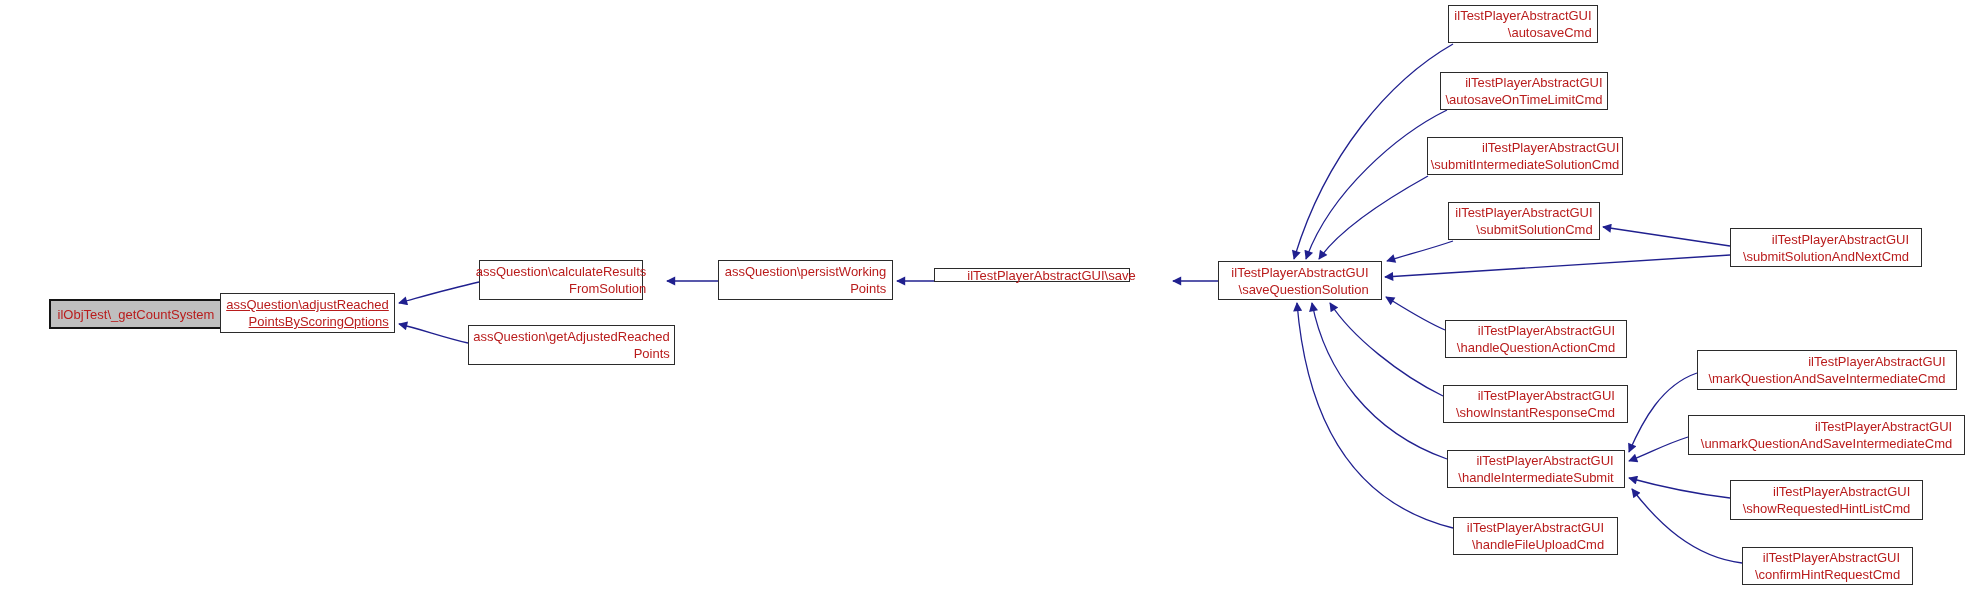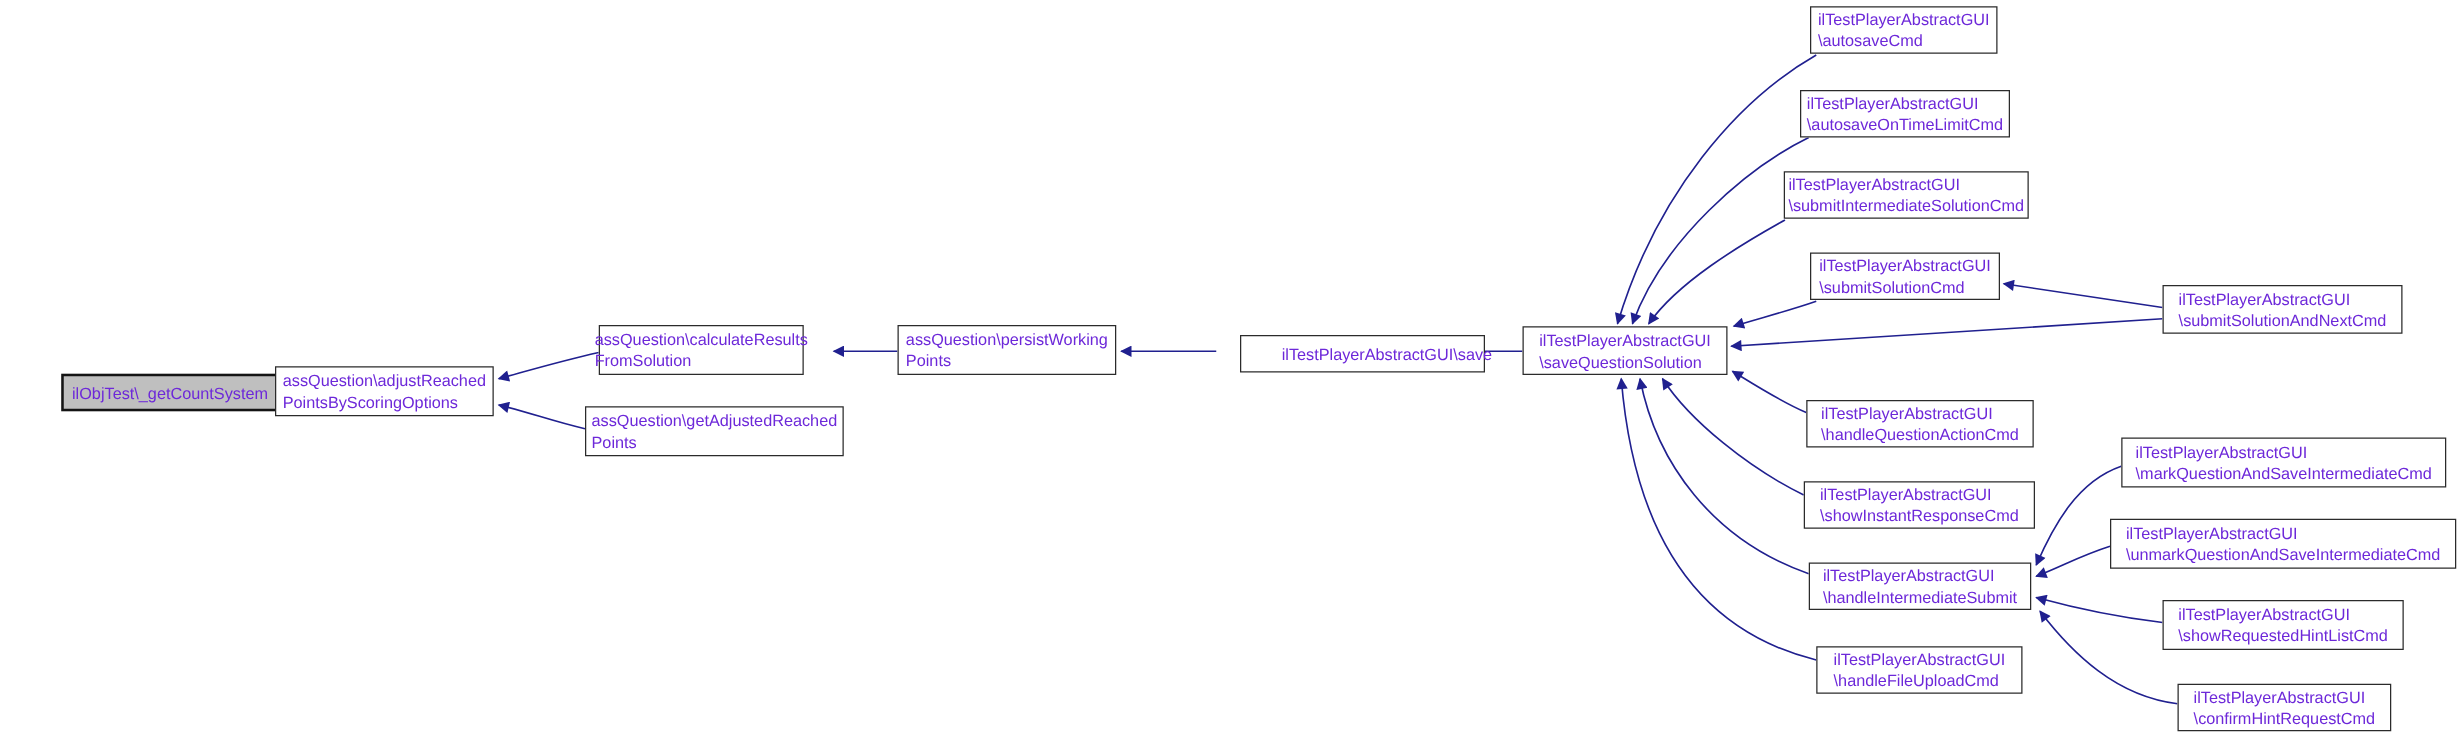--- a/index.html
+++ b/index.html
@@ -10,23 +10,23 @@
     font-family:"Liberation Sans", sans-serif;
     overflow:hidden;
   }
   .edges{position:absolute;left:0;top:0;width:1969px;height:593px;}
   .node{
     position:absolute;
     box-sizing:border-box;
     background:#ffffff;
     border:1px solid #2b2b2b;
     display:flex;align-items:center;justify-content:center;
-    text-align:left;
+    text-align:right;
     white-space:pre-line;
-    font-size:13px;line-height:17px;color:#6d28d9;
+    font-size:13px;line-height:17px;color:#b91c1c;
     cursor:pointer;
   }
   .node.highlight{
     background:#bfbfbf;
     border:2px solid #141414;
     cursor:default;
   }
 </style>
 </head>
 <body>
@@ -54,29 +54,29 @@
       <path d="M 1443,396 C 1400,375 1352,337 1330,303" fill="none" stroke="#20208f" stroke-width="1.3" marker-end="url(#arrow)"></path>
       <path d="M 1447,459 C 1370,432 1325,370 1312,303" fill="none" stroke="#20208f" stroke-width="1.3" marker-end="url(#arrow)"></path>
       <path d="M 1453,528 C 1340,500 1305,400 1297,303" fill="none" stroke="#20208f" stroke-width="1.3" marker-end="url(#arrow)"></path>
       <path d="M 1697,373 C 1662,385 1643,420 1629,452" fill="none" stroke="#20208f" stroke-width="1.3" marker-end="url(#arrow)"></path>
       <path d="M 1688,437 C 1663,445 1650,453 1629,461" fill="none" stroke="#20208f" stroke-width="1.3" marker-end="url(#arrow)"></path>
       <path d="M 1730,498 C 1696,494 1662,487 1629,478" fill="none" stroke="#20208f" stroke-width="1.3" marker-end="url(#arrow)"></path>
       <path d="M 1742,563 C 1693,557 1658,523 1632,489" fill="none" stroke="#20208f" stroke-width="1.3" marker-end="url(#arrow)"></path>
     </svg>
   <div id="node-layer">
       <div class="node highlight" style="left: 4px; top: 299px; width: 174px; height: 30px; margin-left: 45px;">ilObjTest\_getCountSystem</div>
-      <div class="node" style="left: 220px; top: 293px; width: 175px; height: 40px;">assQuestion\adjustReached
+      <div class="node" style="left: 220px; top: 293px; width: 175px; height: 40px; text-decoration: underline;">assQuestion\adjustReached
 PointsByScoringOptions</div>
       <div class="node" style="left: 479px; top: 260px; width: 164px; height: 40px;">assQuestion\calculateResults
 FromSolution</div>
       <div class="node" style="left: 468px; top: 325px; width: 207px; height: 40px;">assQuestion\getAdjustedReached
 Points</div>
       <div class="node" style="left: 718px; top: 260px; width: 175px; height: 40px;">assQuestion\persistWorking
 Points</div>
-      <div class="node" style="left: 992px; top: 268px; width: 196px; height: 30px; padding-left: 39px;">ilTestPlayerAbstractGUI\save</div>
+      <div class="node" style="left: 934px; top: 268px; width: 196px; height: 14px; padding-left: 39px;">ilTestPlayerAbstractGUI\save</div>
       <div class="node" style="left: 1218px; top: 261px; width: 164px; height: 39px;">ilTestPlayerAbstractGUI
 \saveQuestionSolution</div>
       <div class="node" style="left: 1448px; top: 5px; width: 150px; height: 38px;">ilTestPlayerAbstractGUI
 \autosaveCmd</div>
       <div class="node" style="left: 1440px; top: 72px; width: 168px; height: 38px;">ilTestPlayerAbstractGUI
 \autosaveOnTimeLimitCmd</div>
       <div class="node" style="left: 1427px; top: 137px; width: 196px; height: 38px;">ilTestPlayerAbstractGUI
 \submitIntermediateSolutionCmd</div>
       <div class="node" style="left: 1448px; top: 202px; width: 152px; height: 38px;">ilTestPlayerAbstractGUI
 \submitSolutionCmd</div>

